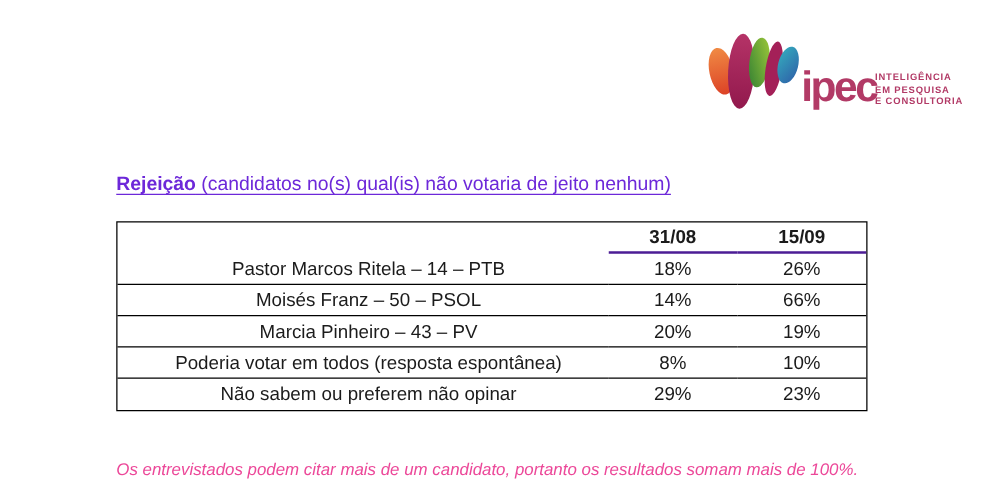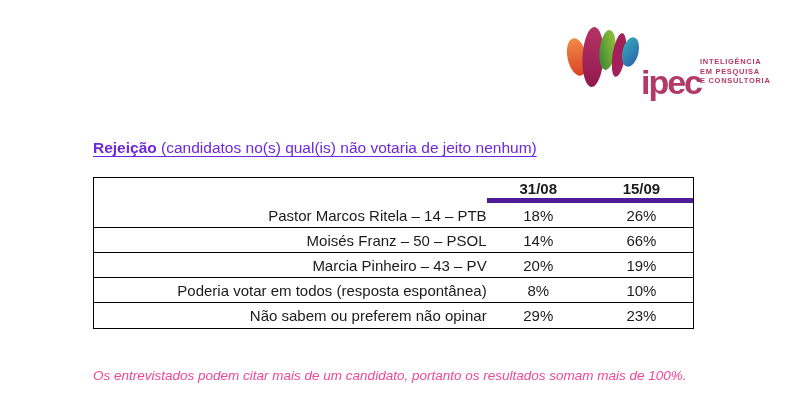--- a/index.html
+++ b/index.html
@@ -38,24 +38,24 @@
     border:1.5px solid #000; background:#fff;
   }
   table {
     width:100%; border-collapse:separate; border-spacing:0; table-layout:fixed;
     font-size:15px; color:#1b1b1b;
   }
   col.c-label { width:392px; }
   col.c-val   { width:103px; }
   th, td { height:25px; vertical-align:middle; overflow:hidden; white-space:nowrap; }
   thead th { font-weight:bold; }
-  thead th.val { border-bottom:5px solid #4c1d95;text-align:center; }
+  thead th.val { border-bottom:2px solid #4c1d95;text-align:center; }
   tbody td { border-bottom:1px solid #000; }
   tbody tr:last-child td { border-bottom:none; }
-  .lbl { text-align:right; padding-left:9px; }
+  .lbl { text-align:center; padding-left:9px; }
   .val { text-align:center; }
 
   
   .footnote {
     position:absolute; left:93px; top:368px;
     font-size:13.5px; font-style:italic; color:#ec4899;
     white-space:nowrap;
   }
 </style>
 </head>
@@ -80,21 +80,21 @@
         <stop offset="0" stop-color="#35AEBE"></stop>
         <stop offset="1" stop-color="#2E5FA8"></stop>
       </linearGradient>
     </defs>
     <ellipse cx="12" cy="37" rx="9.5" ry="19" transform="rotate(-12 12 37)" fill="url(#gOrange)"></ellipse>
     <ellipse cx="28" cy="37" rx="10.5" ry="30" transform="rotate(3 28 37)" fill="url(#gMagenta)"></ellipse>
     <ellipse cx="42.5" cy="30" rx="8" ry="20" transform="rotate(7 42.5 30)" fill="url(#gGreen)"></ellipse>
     <ellipse cx="54" cy="35" rx="6.5" ry="22" transform="rotate(9 54 35)" fill="#A42058"></ellipse>
     <ellipse cx="65.5" cy="32" rx="8" ry="15" transform="rotate(14 65.5 32)" fill="url(#gBlue)"></ellipse>
   </svg>
-  <div class="wordmark" style="color: rgb(178, 58, 102); margin-top: 12px;">ipec</div>
+  <div class="wordmark" style="color: rgb(178, 58, 102);">ipec</div>
   <div class="tagline" style="color: rgb(178, 58, 102);">
     <div>INTELIGÊNCIA</div>
     <div>EM PESQUISA</div>
     <div>E CONSULTORIA</div>
   </div>
 </div>
 
 <h2 class="title"><span class="b">Rejeição</span><span> (candidatos no(s) qual(is) não votaria de jeito nenhum)</span></h2>
 
 <div class="table-wrap">

